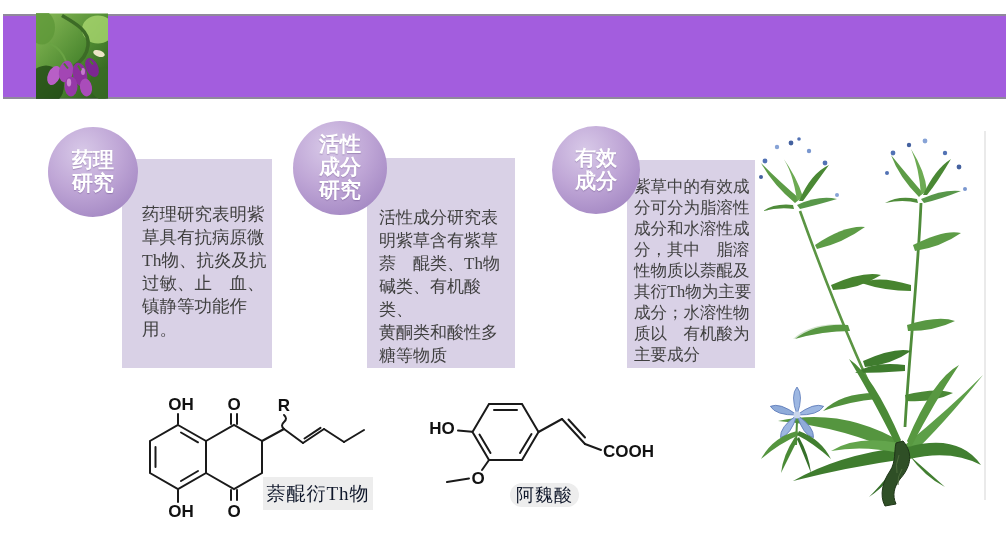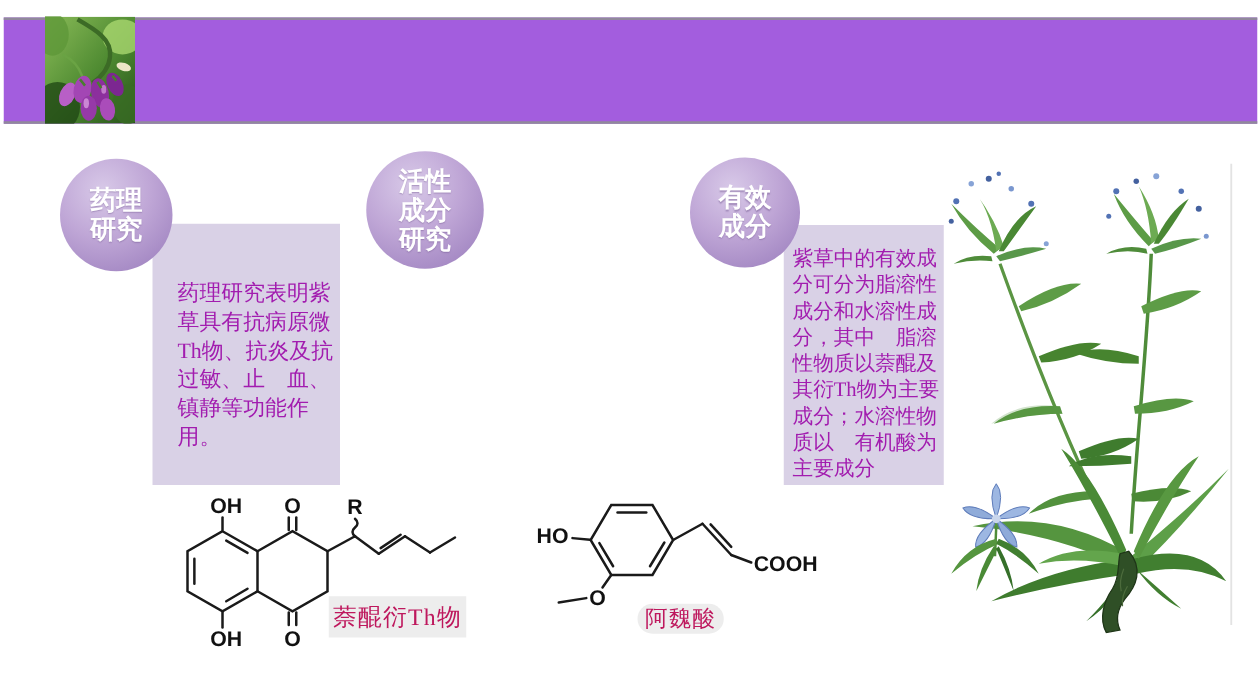--- a/index.html
+++ b/index.html
@@ -19,41 +19,41 @@
   .title-sub{font-size:26px;letter-spacing:2px;}
 
   
   .badge{position:absolute;border-radius:50%;
          background:radial-gradient(circle at 38% 28%, #d8c9e8 0%, #bfa6d6 45%, #a286c2 85%, #9a7eba 100%);
          color:#ffffff;font-weight:bold;font-size:21px;line-height:23px;
          display:flex;align-items:center;justify-content:center;
          text-align:center;white-space:pre-line;z-index:3;
          text-shadow:0 1px 1px rgba(90,60,120,.35);}
   .badge1{left:48px;top:127px;width:90px;height:90px;}
-  .badge2{left:293px;top:121px;width:94px;height:94px;}
+  .badge2{left:293px;top:121px;width:94px;height:94px;font-family:Liberation Mono, monospace;}
   .badge3{left:552px;top:126px;width:88px;height:88px;}
 
   
-  .tbox{position:absolute;background:#d9d1e6;color:#a21caf;
+  .tbox{position:absolute;background:#d9d1e6;color:#404040;
         white-space:pre-line;box-sizing:border-box;z-index:1;
-        font-family:"Liberation Serif", serif;margin-top:20px;}
+        font-family:"Liberation Serif", serif;}
   .tbox1{left:122px;top:159px;width:150px;height:209px;
          padding:44px 4px 0 20px;font-size:17.5px;line-height:23px;}
   .tbox2{left:367px;top:158px;width:148px;height:210px;
          padding:48px 2px 0 12px;font-size:17px;line-height:23px;}
   .tbox3{left:627px;top:160px;width:128px;height:208px;
          padding:16px 2px 0 7px;font-size:16.5px;line-height:21px;}
 
   
   .chem{position:absolute;}
   .chem path,.chem line,.chem polygon,.chem polyline{
         stroke:#1a1a1a;stroke-width:2;fill:none;stroke-linecap:round;}
   .chem text{font-family:"Liberation Sans", sans-serif;font-size:17px;
              fill:#111;stroke:none;font-weight:bold;}
-  .chem-cap{position:absolute;background:#ededed;color:#be185d;
+  .chem-cap{position:absolute;background:#ededed;color:#0f172a;
             display:flex;align-items:center;justify-content:center;
             font-size:19px;letter-spacing:1px;}
   .cap1{left:263px;top:477px;width:110px;height:33px;}
   .cap2{left:510px;top:483px;width:69px;height:24px;font-size:18px;border-radius:12px;}
 
   
   .plant{position:absolute;left:753px;top:125px;width:238px;height:382px;}
 </style>
 </head>
 <body>
@@ -96,20 +96,26 @@
 成分
 研究</div>
   <div class="badge badge3">有效
 成分</div>
 
   <div class="tbox tbox1">药理研究表明紫
 草具有抗病原微
 Th物、抗炎及抗
 过敏、止　血、
 镇静等功能作用。</div>
+  <div class="tbox tbox2">活性成分研究表
+明紫草含有紫草
+萘　醌类、Th物
+碱类、有机酸类、
+黄酮类和酸性多
+糖等物质</div>
   <div class="tbox tbox3">紫草中的有效成
 分可分为脂溶性
 成分和水溶性成
 分，其中　脂溶
 性物质以萘醌及
 其衍Th物为主要
 成分；水溶性物
 质以　有机酸为
 主要成分</div>
 

